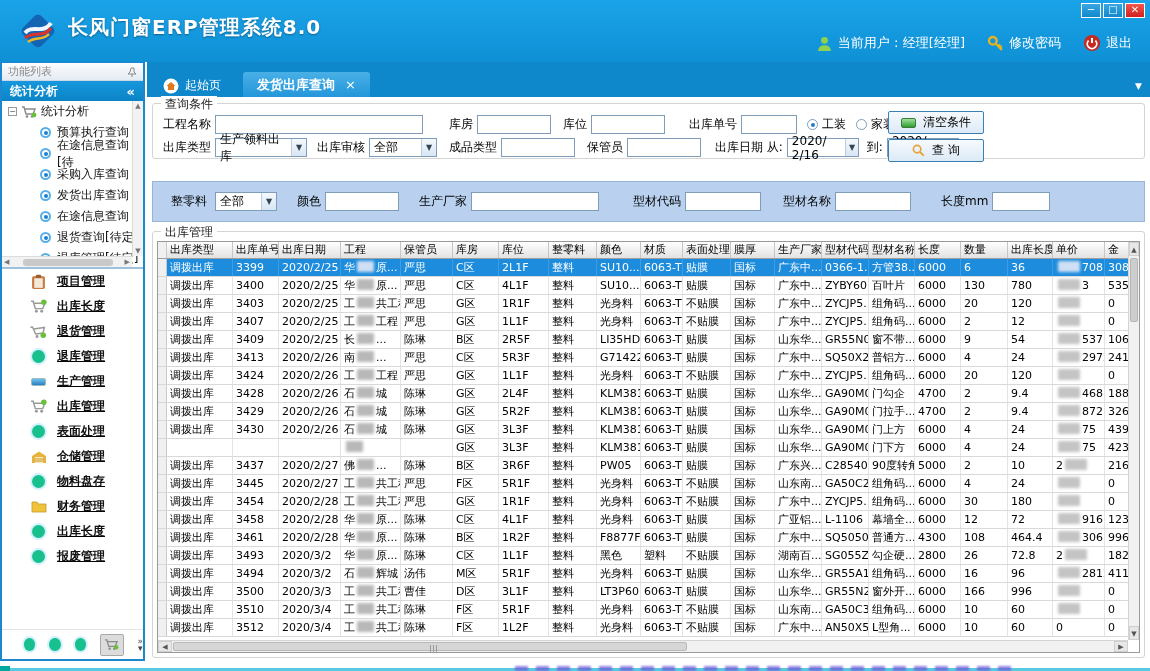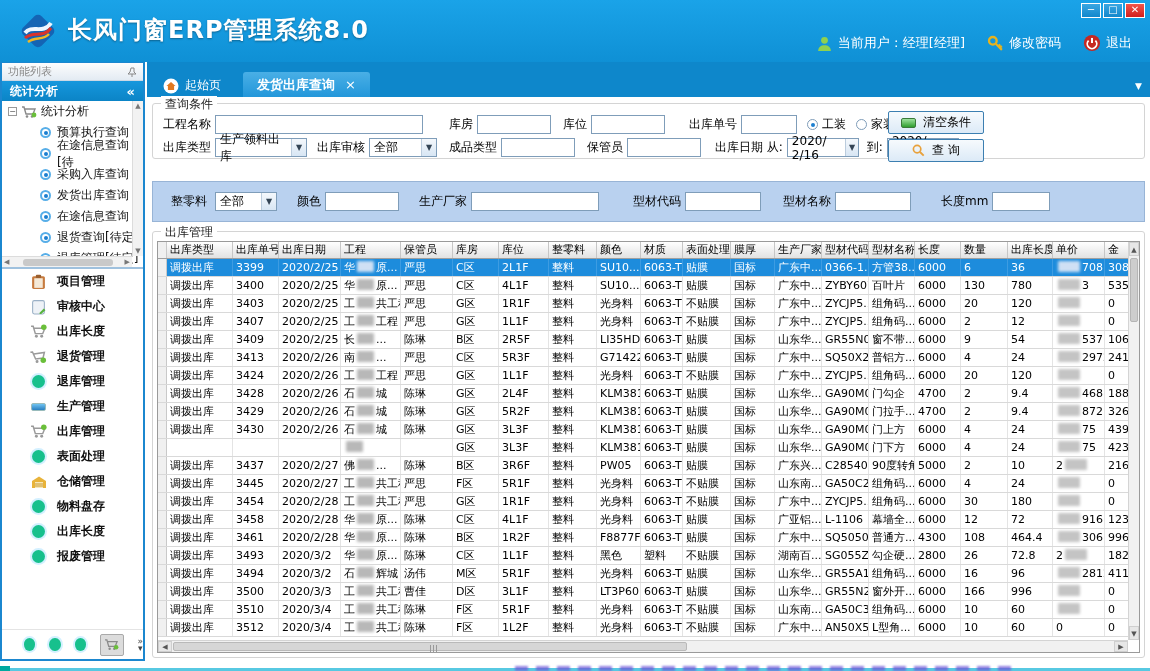--- a/index.html
+++ b/index.html
@@ -3,21 +3,21 @@
 <meta charset="utf-8">
 <style>
   html,body{margin:0;padding:0;background:#666;}
   *{box-sizing:border-box;}
   .window{position:relative;width:1150px;height:671px;background:#fff;overflow:hidden;
     font-family:"DejaVu Sans","Liberation Sans",sans-serif;cursor:default;}
   
   .titlebar{position:absolute;left:0;top:0;right:0;height:62px;
     background:linear-gradient(#1aa3e8,#0f90d5);}
   .logo{position:absolute;left:16px;top:9px;width:44px;height:44px;}
-  .apptitle{position:absolute;left:68px;top:14px;color:#fff;font-size:24px;font-weight:bold;
+  .apptitle{position:absolute;left:68px;top:14px;color:#fff;font-size:20px;font-weight:bold;
     text-shadow:0 1px 2px rgba(0,0,0,.35);letter-spacing:1px;}
   .winbtns{position:absolute;right:5px;top:3px;display:flex;gap:2px;}
   .wbtn{width:20px;height:15px;border:1px solid #fff;background:linear-gradient(#3aa7e2,#1187cc);
     color:#fff;font-size:10px;line-height:12px;text-align:center;}
   .wbtn.close{background:linear-gradient(#f2564a,#d11f1f);font-weight:bold;}
   .userbar{position:absolute;right:18px;bottom:10px;display:flex;align-items:center;gap:8px;
     color:#fff;font-size:13px;}
   .userbar .grp{display:flex;align-items:center;gap:5px;margin-left:14px;}
   
   .sidebar{position:absolute;left:0;top:62px;width:145px;bottom:10px;background:#fff;
@@ -32,21 +32,21 @@
   .texp{width:9px;height:9px;border:1px solid #999;background:#fff;font-size:8px;line-height:7px;text-align:center;color:#555;}
   .titem{display:flex;align-items:center;gap:6px;height:21px;padding-left:38px;font-size:12px;color:#111;
     background:linear-gradient(90deg,transparent 24px,transparent 24px);}
   .tdot{width:11px;height:11px;border-radius:50%;background:#fff;border:2px solid #57aee8;position:relative;flex:0 0 auto;}
   .tdot:after{content:"";position:absolute;left:1.5px;top:1.5px;width:4px;height:4px;border-radius:50%;background:#1c7fd0;}
   .tvscroll{position:absolute;right:0;top:0;width:11px;bottom:11px;background:#f2f2f2;border-left:1px solid #dcdcdc;
     display:flex;flex-direction:column;justify-content:space-between;align-items:center;font-size:7px;color:#777;padding:1px 0;}
   .thscroll{position:absolute;left:0;right:11px;bottom:0;height:11px;background:#f2f2f2;border-top:1px solid #dcdcdc;
     display:flex;align-items:center;font-size:7px;color:#777;}
   .thumbh{height:7px;background:#c9c9c9;border-radius:3px;flex:0 0 90px;margin-left:14px;}
-  .menu{flex:1;overflow:hidden;}
+  .menu{flex:1;overflow:hidden;text-decoration:underline;}
   .mitem{display:flex;align-items:center;gap:10px;height:25px;padding-left:28px;font-size:12px;font-weight:bold;color:#111;}
   .micon{width:17px;height:17px;flex:0 0 auto;display:flex;align-items:center;justify-content:center;}
   .gdot{width:13px;height:13px;border-radius:50%;background:#17c08d;box-shadow:0 0 0 2px #d3f0ff;}
   .prodic{width:15px;height:8px;border-radius:2px;background:linear-gradient(#6fc3f2,#2a7fc0);border:1px solid #9bb;}
   .bottomrow{height:30px;display:flex;align-items:center;gap:14px;padding-left:22px;border-top:1px solid #e4e4e4;}
   .cartbtn{width:26px;height:22px;background:#dcdcdc;border:1px solid #a9a9a9;border-radius:2px;
     display:flex;align-items:center;justify-content:center;}
   .morebtn{font-size:9px;color:#444;line-height:7px;text-align:center;}
   
   .tabstrip{position:absolute;left:147px;top:62px;right:0;height:35px;background:#0e87cb;}
@@ -234,29 +234,20 @@
             <svg width="15" height="16" viewBox="0 0 14 15">
               <rect x="1" y="2" width="12" height="12" rx="1.5" fill="#c77b3f"></rect>
               <rect x="3" y="4" width="8" height="9" fill="#f4e9d8"></rect>
               <rect x="4.5" y="0.8" width="5" height="3" rx="1" fill="#9a5f2e"></rect>
             </svg>
           </span>
           <span>项目管理</span>
         </div>
         <div class="mitem">
           <span class="micon">
-            <svg width="15" height="16" viewBox="0 0 14 15">
-              <rect x="1.5" y="1.5" width="11" height="12.5" rx="1.5" fill="#eef2f7" stroke="#9ab0c6"></rect>
-              <path d="M8 13l4-4 1.5 1.5L9.5 14H8z" fill="#57b33e"></path>
-            </svg>
-          </span>
-          <span>审核中心</span>
-        </div>
-        <div class="mitem">
-          <span class="micon">
             <svg width="17" height="15" viewBox="0 0 16 14">
               <path d="M1 2h2l2 7h7l2-5H4" fill="none" stroke="#9a9a9a" stroke-width="1.4"></path>
               <circle cx="6" cy="11.5" r="1.4" fill="#9a9a9a"></circle>
               <circle cx="11" cy="11.5" r="1.4" fill="#9a9a9a"></circle>
               <circle cx="13" cy="3" r="2.6" fill="#6abf3a"></circle>
             </svg>
           </span>
           <span>出库长度</span>
         </div>
         <div class="mitem">
@@ -309,20 +300,28 @@
               <path d="M4 9h8M4 11h8" stroke="#c79a2e"></path>
             </svg>
           </span>
           <span>仓储管理</span>
         </div>
         <div class="mitem">
           <span class="micon">
             <span class="gdot"></span>
           </span>
           <span>物料盘存</span>
+        </div>
+        <div class="mitem">
+          <span class="micon">
+            <svg width="16" height="13" viewBox="0 0 16 13">
+              <path d="M1 2h5l1.5 2H15v8H1z" fill="#f0c23a" stroke="#c79a2e" stroke-width="0.8"></path>
+            </svg>
+          </span>
+          <span>财务管理</span>
         </div>
         <div class="mitem">
           <span class="micon">
             <span class="gdot"></span>
           </span>
           <span>出库长度</span>
         </div>
         <div class="mitem">
           <span class="micon">
             <span class="gdot"></span>

